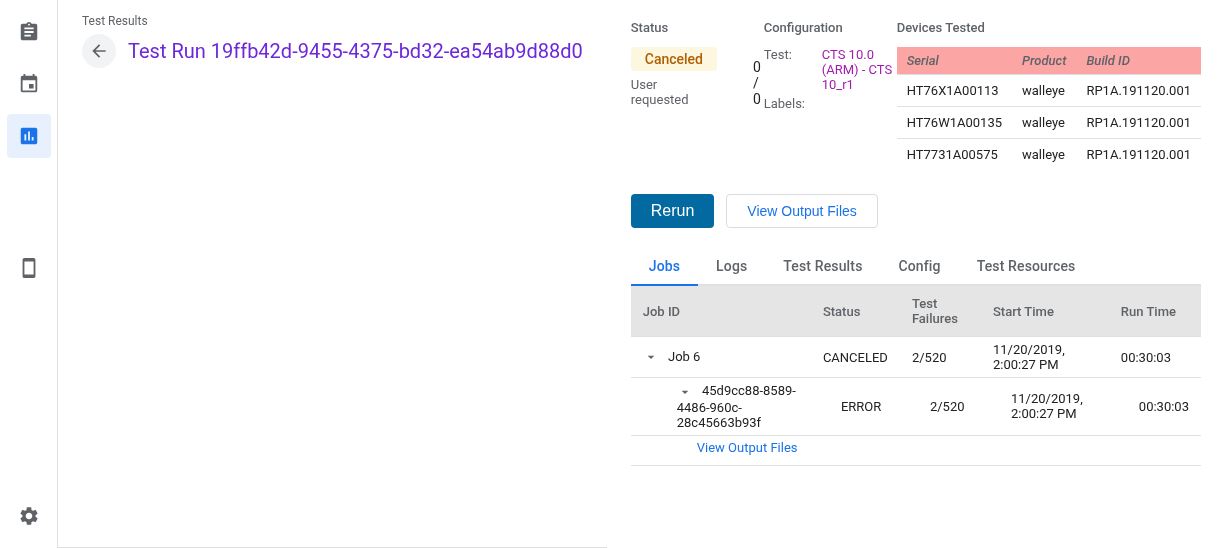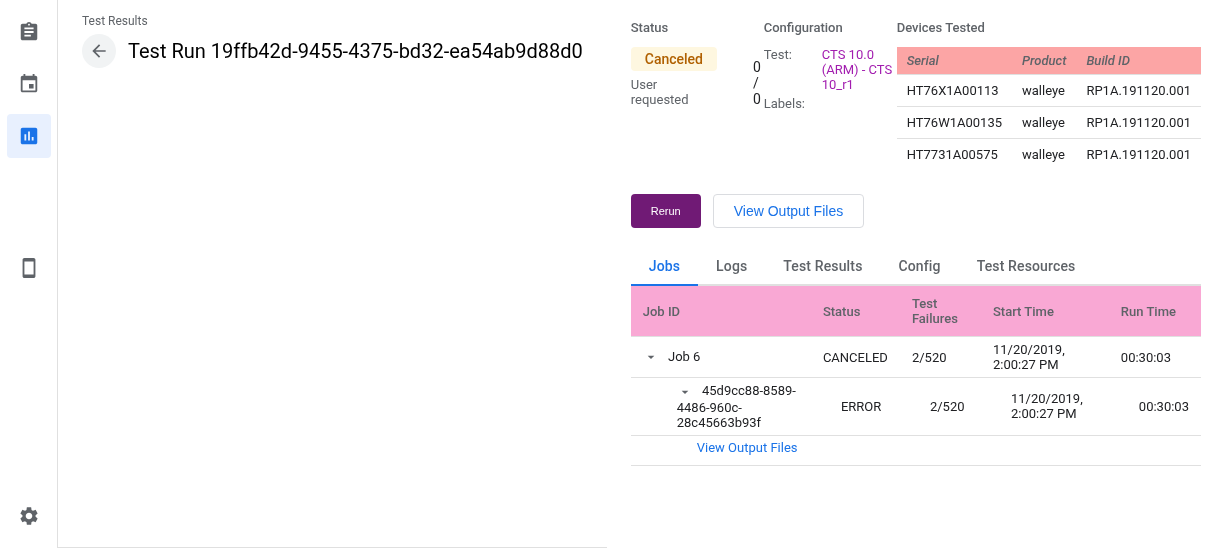--- a/index.html
+++ b/index.html
@@ -65,21 +65,21 @@
       display: flex;
       align-items: center;
       justify-content: center;
       color: #5f6368;
       flex-shrink: 0;
     }
     .back-btn svg { width: 20px; height: 20px; }
     .page-title {
       font-size: 20px;
       font-weight: 400;
-      color: #000000;
+      color: #6d28d9;
     }
 
     
     .content {
       flex: 1;
       overflow-y: auto;
       padding: 20px 24px;
     }
 
     
@@ -166,26 +166,26 @@
     }
     .devices-table tr:last-child td { border-bottom: none; }
 
     
     .action-buttons {
       display: flex;
       gap: 12px;
       margin-bottom: 20px;
     }
     .btn-primary {
-      background: #701a75;
+      background: #0369a1;
       color: #fff;
       border: none;
       border-radius: 4px;
       padding: 8px 20px;
-      font-size: 11px;
+      font-size: 16px;
       cursor: pointer;
       font-weight: 500;
     }
     .btn-outline {
       background: #fff;
       color: #1a73e8;
       border: 1.5px solid #dadce0;
       border-radius: 4px;
       padding: 8px 20px;
       font-size: 14px;
@@ -218,21 +218,21 @@
     .jobs-table {
       width: 100%;
       border-collapse: collapse;
       font-size: 13px;
     }
     .jobs-table th {
       text-align: left;
       padding: 10px 12px;
       color: #5f6368;
       font-weight: 500;
-      background: #f9a8d4;
+      background: #e5e5e5;
       border-bottom: 1px solid #e0e0e0;
     }
     .jobs-table td {
       padding: 5px 12px;
       border-bottom: 1px solid #e0e0e0;
       color: #202124;
     }
     .jobs-table tr:last-child td { border-bottom: none; }
 
     .chevron-icon {

